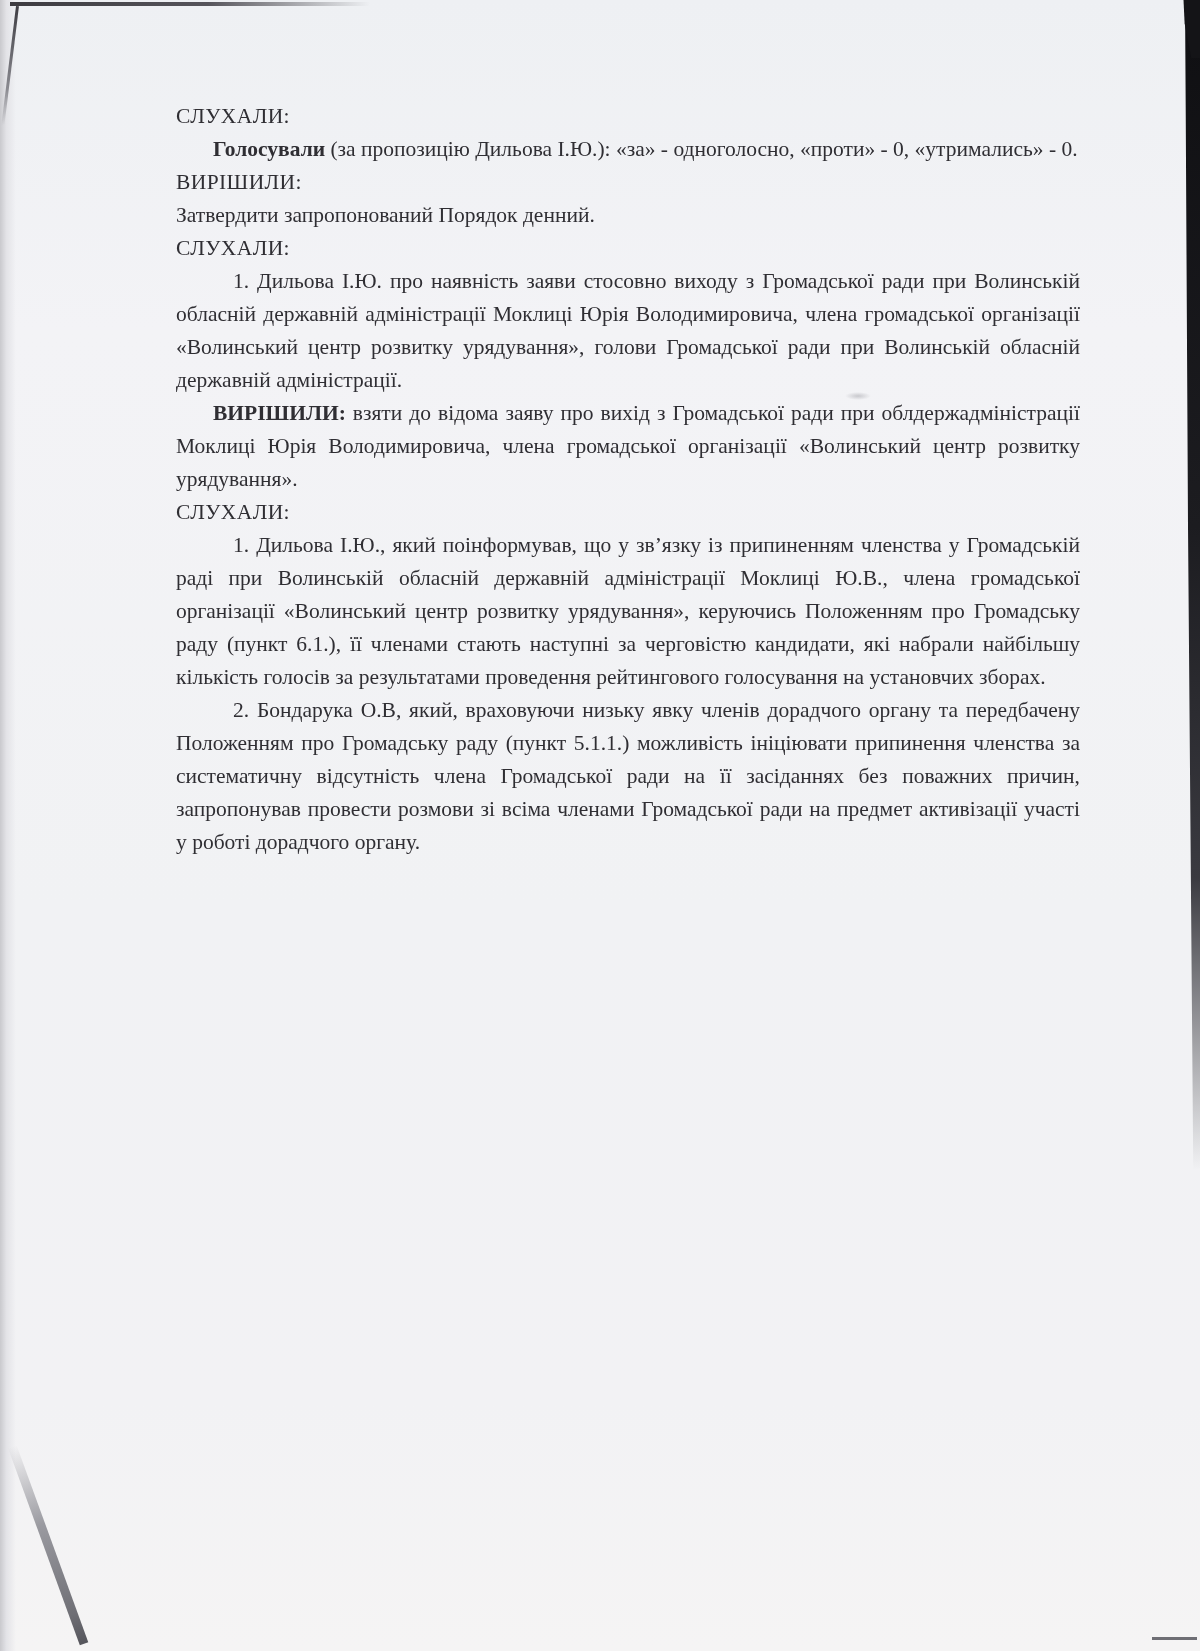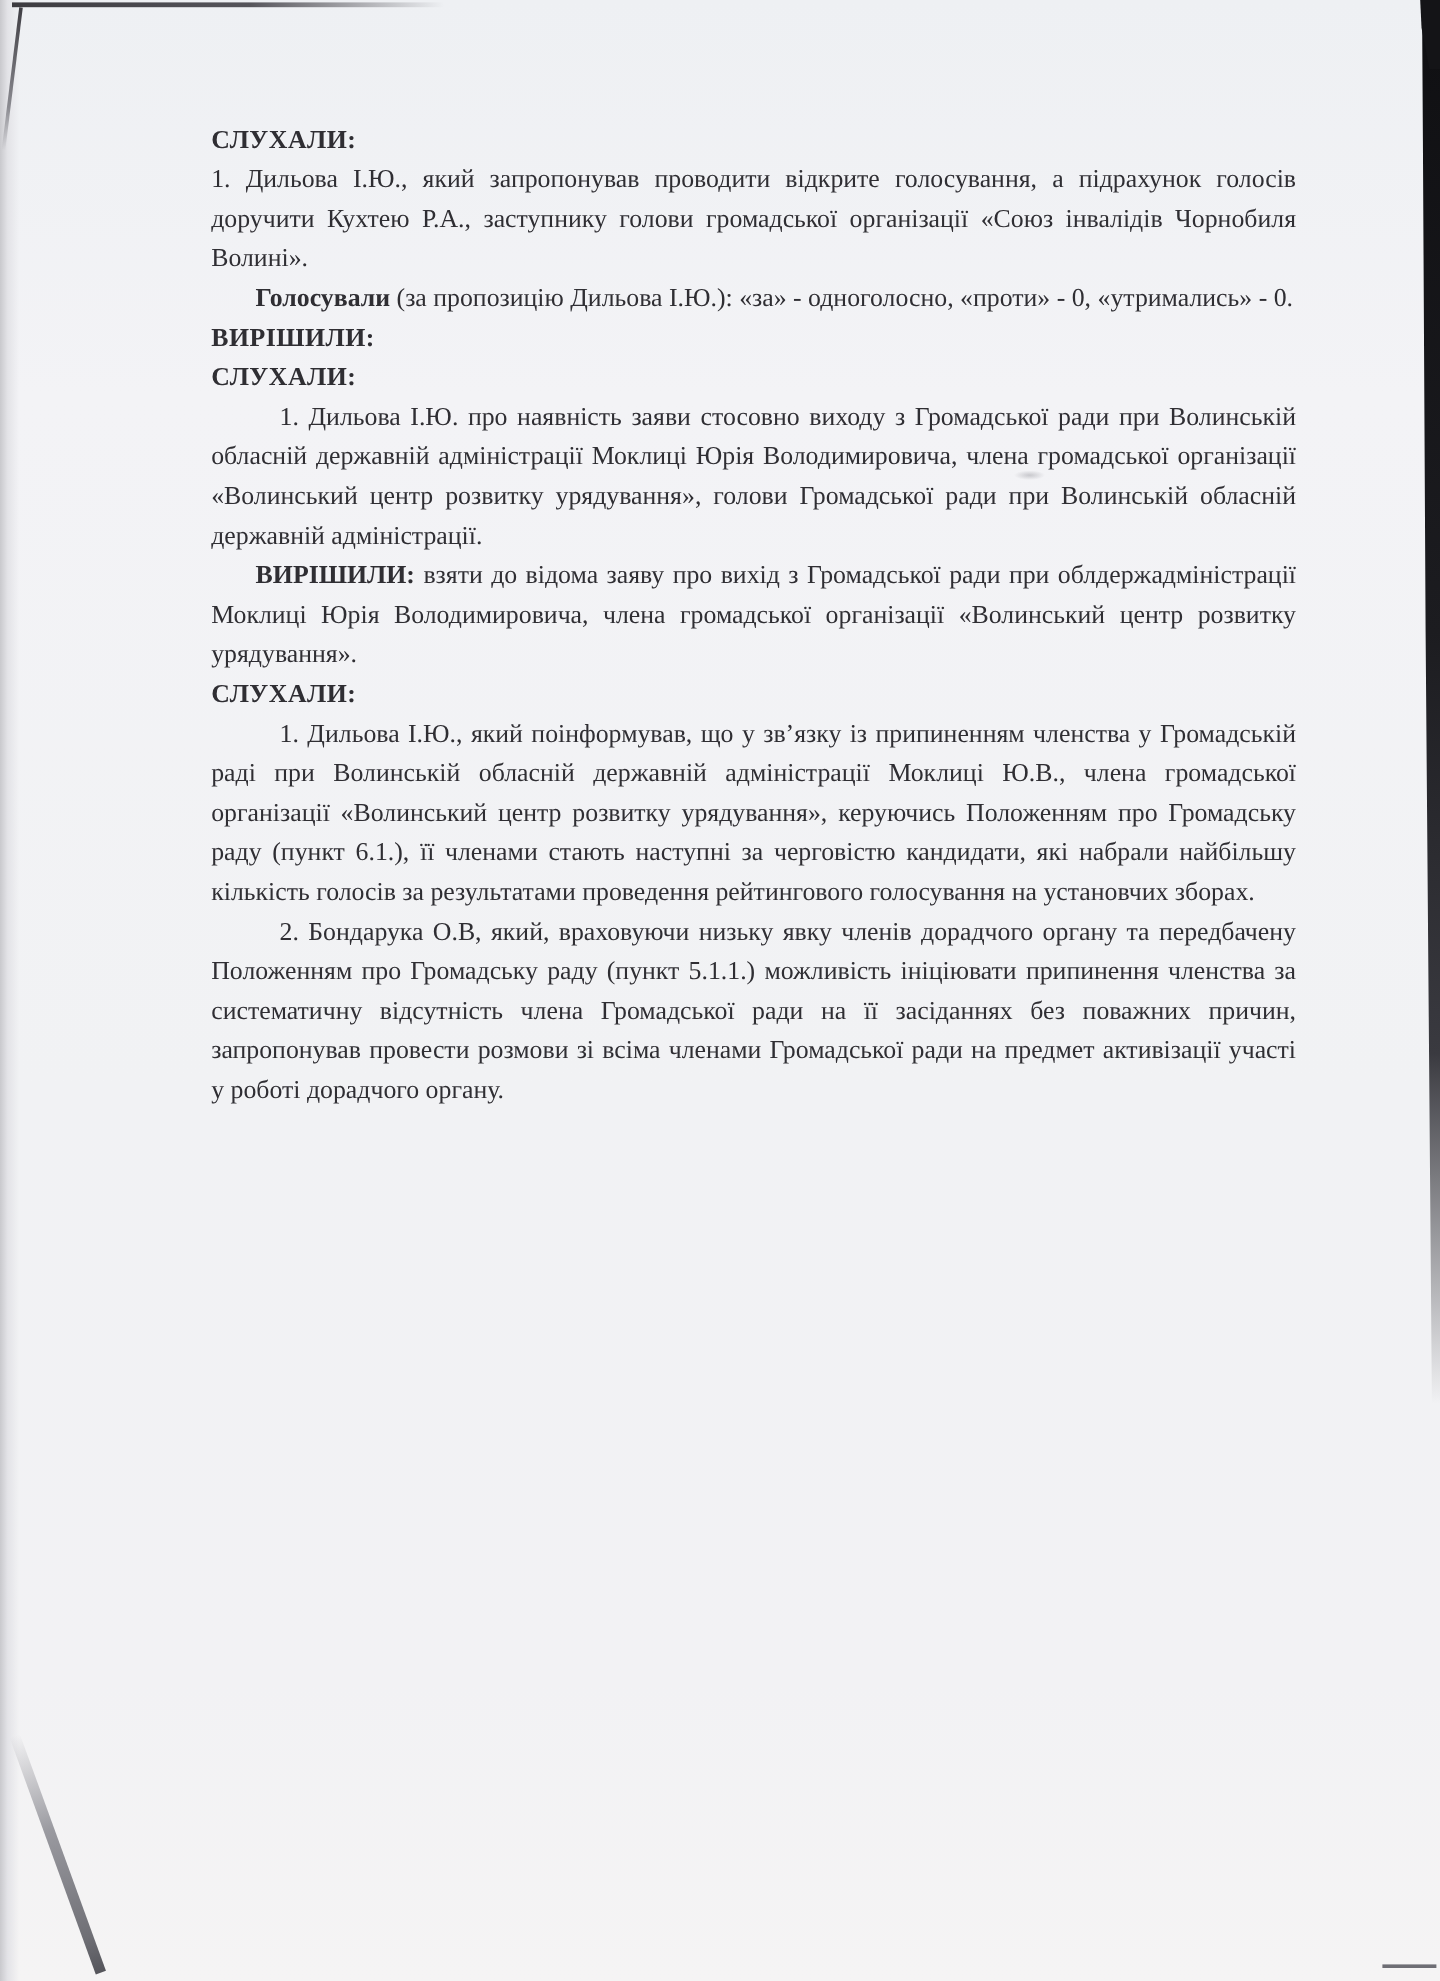--- a/index.html
+++ b/index.html
@@ -18,21 +18,21 @@
     top: 100px;
     width: 904px;
   }
   .content p {
     margin: 0;
     font-size: 21.5px;
     line-height: 33px;
   }
   .para { text-align: justify; }
   .ind  { text-indent: 57px; }
-  .label { font-weight: bold; letter-spacing: 0.4px; }
+  .label { font-weight: normal; letter-spacing: 0.4px; }
   .b { font-weight: bold; margin-left: 37px; }
   .u { border-bottom: 2px solid #3a393f; padding-bottom: 1px; }
   .heading { letter-spacing: 0.3px; }
 
   .mt-vote     { margin-top: 25px; }
   .mt-resolved { margin-top: 29px; }
   .mt-h1       { margin-top: 21px; }
   .mt-heard1   { margin-top: 33px; }
   .mt-res1     { margin-top: 44px; }
   .mt-h2       { margin-top: 24px; }
@@ -87,27 +87,27 @@
   <div class="edge-right"></div>
   <div class="notch-topright"></div>
   <div class="fold-bottomleft"></div>
   <div class="dash-bottomright"></div>
   <div class="smudge-mid"></div>
 
   <div class="content">
 
     <p class="label">СЛУХАЛИ:</p>
 
-    <p class="para">1. Дильова І.Ю., який запропонував проводити відкрите голосування, а підрахунок голосів доручити Кухтею Р.А., заступнику голови громадської організації «Союз інвалідів Чорнобиля Волині».</p>
 
     <p class="para mt-vote"><span class="b">Голосували</span><span> (за пропозицію Дильова І.Ю.): «за» - одноголосно, «проти» - 0, «утримались» - 0.</span></p>
 
 
     <p class="label mt-resolved">ВИРІШИЛИ:</p>
 
+    <p class="para">Затвердити запропонований Порядок денний.</p>
 
 
     <p class="label mt-heard1">СЛУХАЛИ:</p>
 
     <p class="para ind">1. Дильова І.Ю. про наявність заяви стосовно виходу з Громадської ради при Волинській обласній державній адміністрації Моклиці Юрія Володимировича, члена громадської організації «Волинський центр розвитку урядування», голови Громадської ради при Волинській обласній державній адміністрації.</p>
 
 
     <p class="para mt-res1"><span class="b">ВИРІШИЛИ:</span><span> взяти до відома заяву про вихід з Громадської ради при облдержадміністрації Моклиці Юрія Володимировича, члена громадської організації «Волинський центр розвитку урядування».</span></p>
 
 

